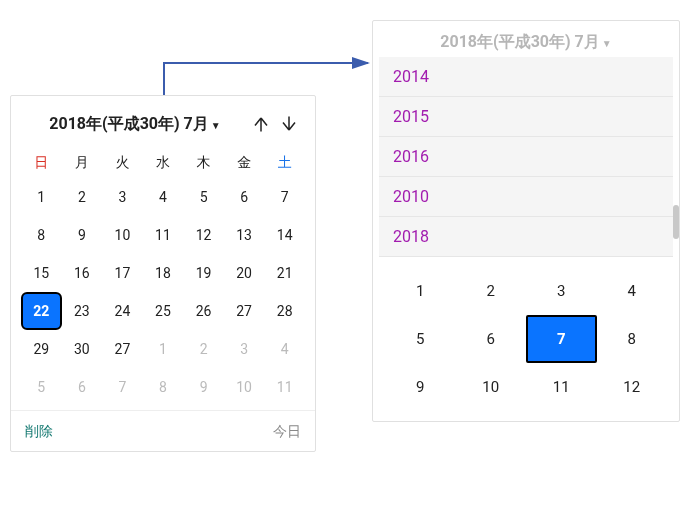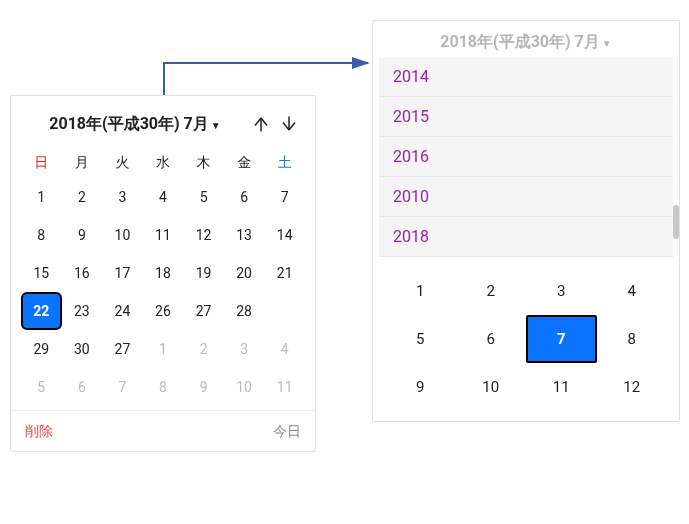--- a/index.html
+++ b/index.html
@@ -87,21 +87,21 @@
       text-align: center;
     }
     .footer {
       display: flex;
       justify-content: space-between;
       padding: 12px 14px 10px 14px;
       font-size: 14px;
       border-top: 1px solid #eee;
       margin-top: 4px;
     }
-    .footer .delete { color: #ef4444; cursor: pointer; }
+    .footer .delete { color: #0f766e; cursor: pointer; }
     .footer .today { color: #888; cursor: pointer; text-align: center; }
 
     
     .right-popup {
       position: absolute;
       left: 372px;
       top: 20px;
       width: 308px;
       background: #fff;
       border: 1px solid #e0e0e0;
@@ -227,20 +227,21 @@
         <div class="date-cell">17</div>
         <div class="date-cell">18</div>
         <div class="date-cell">19</div>
         <div class="date-cell">20</div>
         <div class="date-cell">21</div>
       </div>
       <div class="date-row">
         <div class="date-cell selected">22</div>
         <div class="date-cell">23</div>
         <div class="date-cell">24</div>
+        <div class="date-cell">25</div>
         <div class="date-cell">26</div>
         <div class="date-cell">27</div>
         <div class="date-cell">28</div>
       </div>
       <div class="date-row">
         <div class="date-cell">29</div>
         <div class="date-cell">30</div>
         <div class="date-cell">27</div>
         <div class="date-cell other">1</div>
         <div class="date-cell other">2</div>

